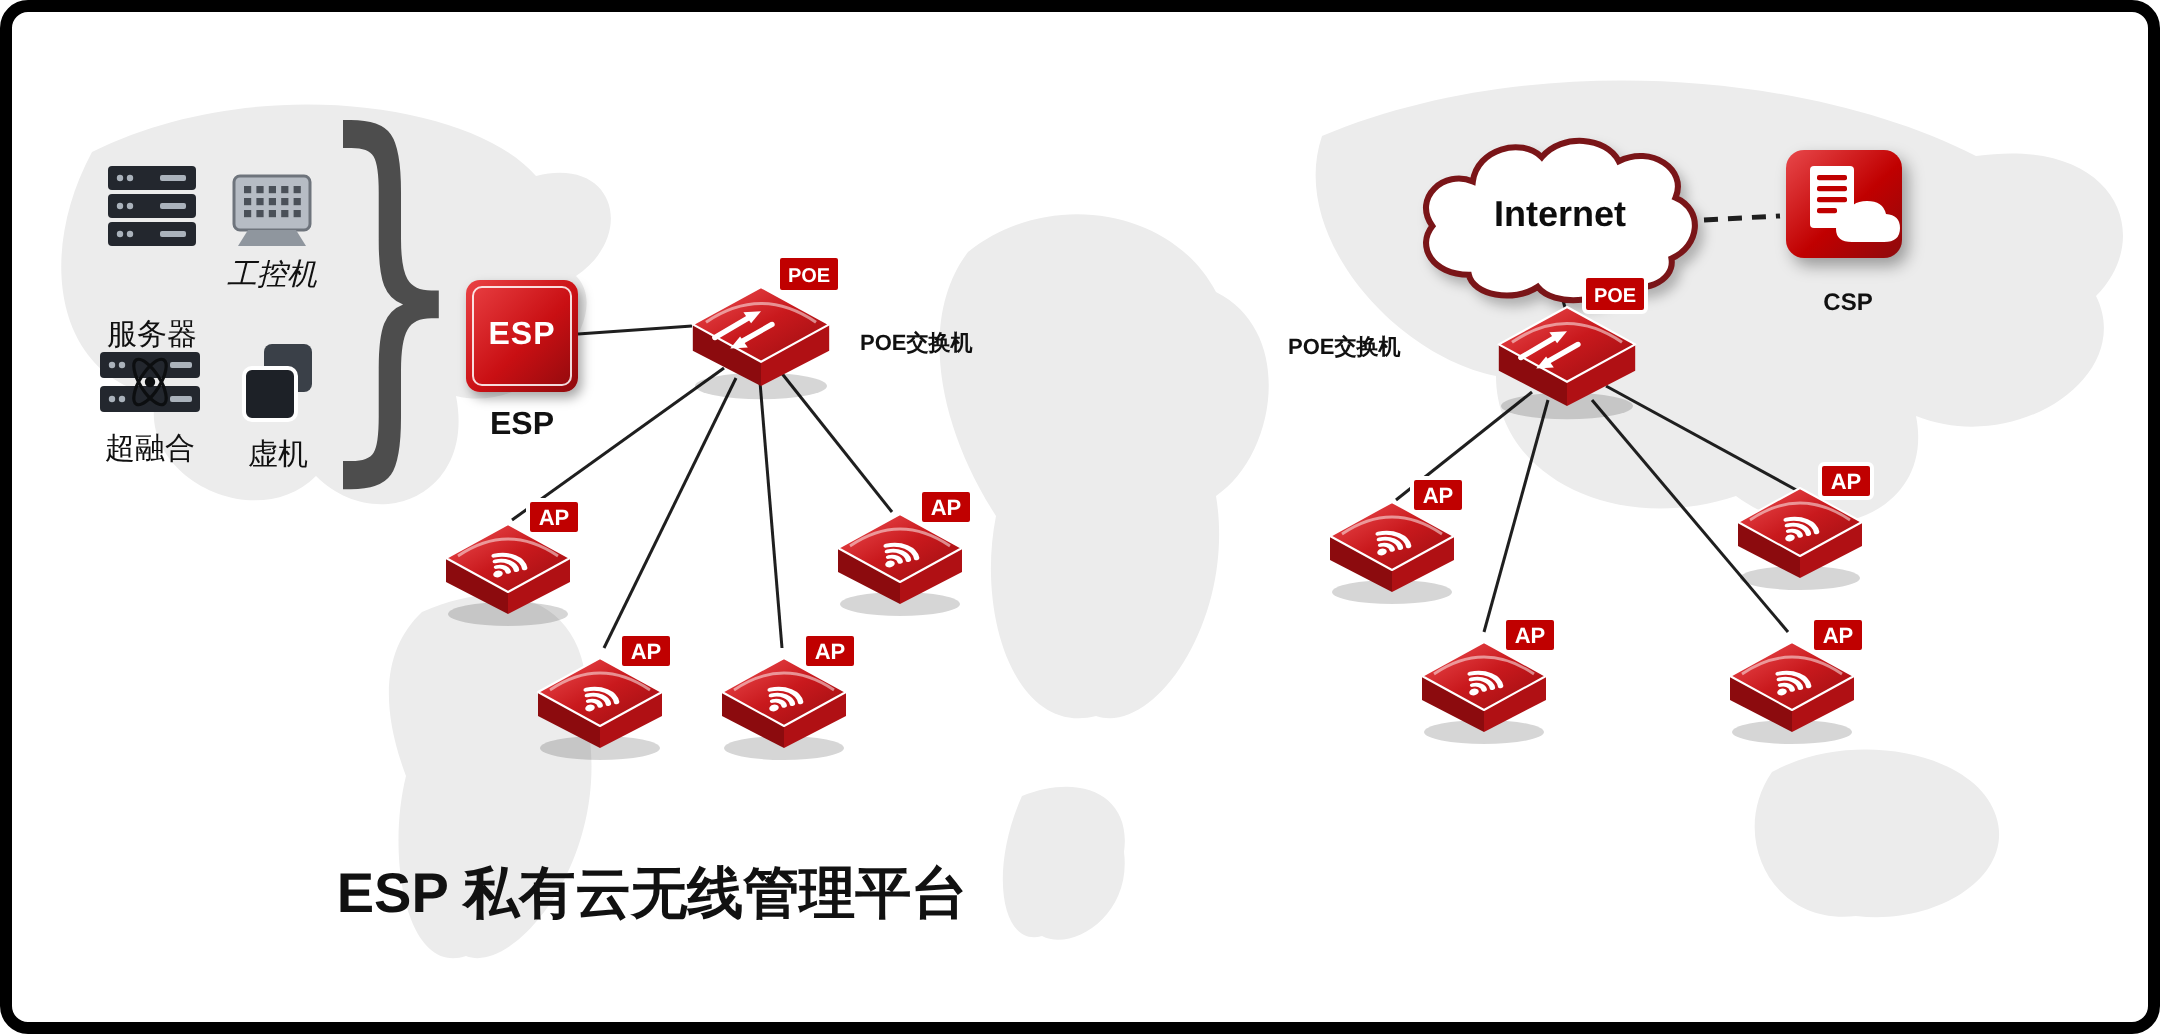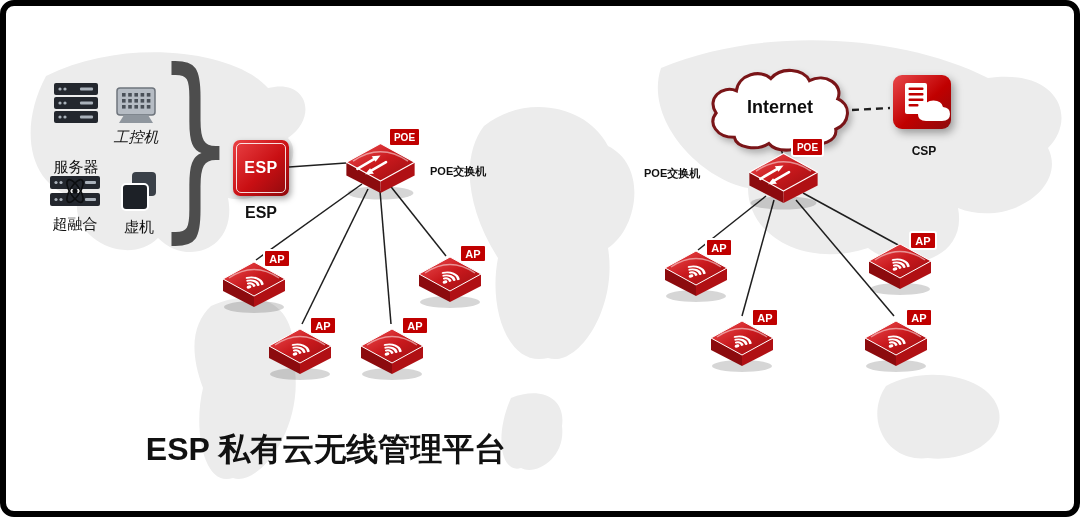--- a/index.html
+++ b/index.html
@@ -35,21 +35,21 @@
     display:flex; align-items:center; justify-content:center;
     color:#fff; font-weight:bold; font-size:16px; letter-spacing:.5px;
     box-shadow:2px 3px 6px rgba(0,0,0,.35);
   }
   .esp-box::after {
     content:""; position:absolute; inset:3px;
     border:1.5px solid rgba(255,255,255,.85); border-radius:5px;
   }
   .esp-caption { left:227px; top:198px; width:56px; text-align:center; font-size:16px; font-weight:600; }
   .switch-label { font-size:11px; white-space:nowrap;font-weight:bold; }
-  .title { font-size:32px; font-weight:700; text-align:center; white-space:nowrap; }
+  .title { font-size:28px; font-weight:700; text-align:center; white-space:nowrap; }
 
   .cloud { position:absolute; z-index:2; left:698px; top:60px; width:152px; height:90px; }
   .cloud svg { filter:drop-shadow(3px 4px 3px rgba(0,0,0,.25)); }
   .cloud-path { fill:#ffffff; stroke:#7a1518; stroke-width:3; }
   .cloud-label {
     position:absolute; inset:0; display:flex; align-items:center; justify-content:center;
     font-weight:bold; font-size:18px; color:#0d0d0d; padding-bottom:8px;
   }
   .csp-icon { position:absolute; z-index:2; left:886px; top:68px; width:64px; height:60px; filter:drop-shadow(3px 4px 4px rgba(0,0,0,.35)); }
   .csp-caption { left:886px; top:138px; width:64px; text-align:center; font-size:12px; font-weight:600; }

